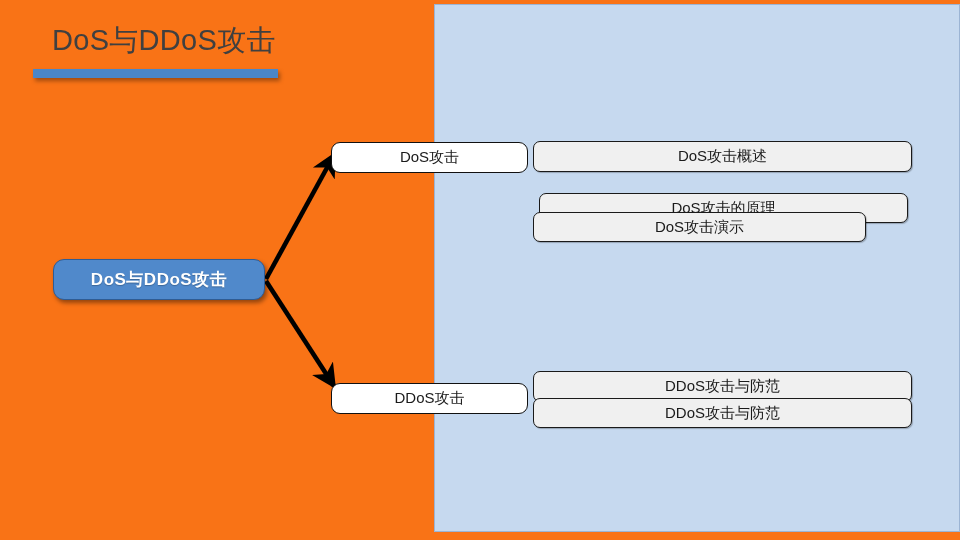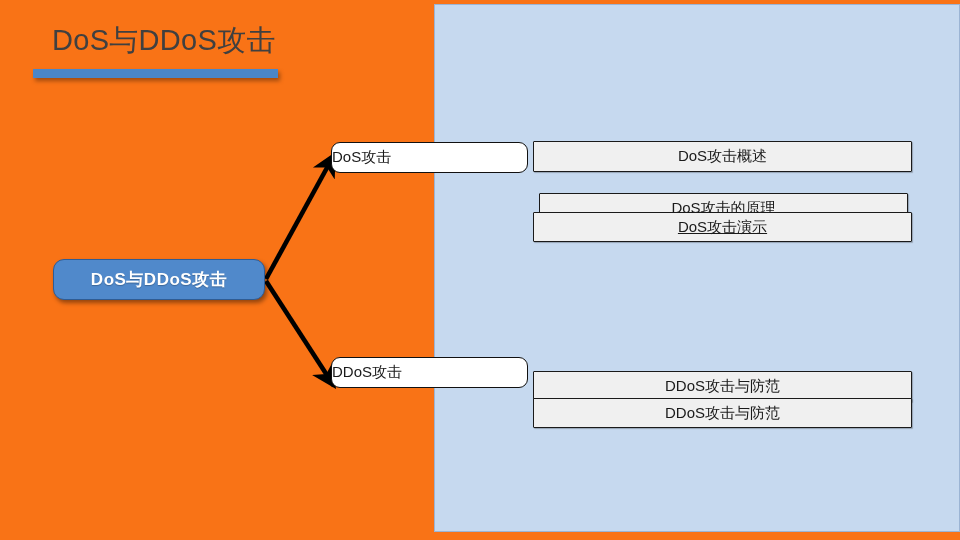--- a/index.html
+++ b/index.html
@@ -88,45 +88,46 @@
 
   
   .branch-box {
     position: absolute;
     background: #ffffff;
     border: 1.6px solid #111111;
     border-radius: 9px;
     box-sizing: border-box;
     display: flex;
     align-items: center;
+    justify-content: center;
     font-size: 15px;
     color: #1a1a1a;
     white-space: nowrap;
   }
   #branch-dos  { left: 331px; top: 142px; width: 197px; height: 31px; }
-  #branch-ddos { left: 331px; top: 357px; width: 197px; height: 31px; }
+  #branch-ddos { left: 331px; top: 383px; width: 197px; height: 31px; }
 
   
   .leaf-box {
     position: absolute;
     background: #f0f0f0;
     border: 1.6px solid #1a1a1a;
-    border-radius: 1px;
+    border-radius: 7px;
     box-sizing: border-box;
     display: flex;
     align-items: center;
     justify-content: center;
     font-size: 15px;
     color: #1a1a1a;
     white-space: nowrap;
     box-shadow: 1px 1px 1px rgba(0,0,0,0.25);
   }
   #leaf-dos-0  { left: 533px; top: 141px; width: 379px; height: 31px; }
   #leaf-dos-1  { left: 539px; top: 177px; width: 369px; height: 30px; margin-top: 16px; }
-  #leaf-dos-2  { left: 533px; top: 212px; width: 379px; height: 30px; text-decoration: underline; }
+  #leaf-dos-2  { left: 533px; top: 212px; width: 333px; height: 30px; }
   #leaf-ddos-0 { left: 533px; top: 371px; width: 379px; height: 31px; }
   #leaf-ddos-1 { left: 533px; top: 398px; width: 379px; height: 30px; }
 </style>
 </head>
 <body>
 
 <div id="slide">
 
   <div id="right-panel"></div>
 

